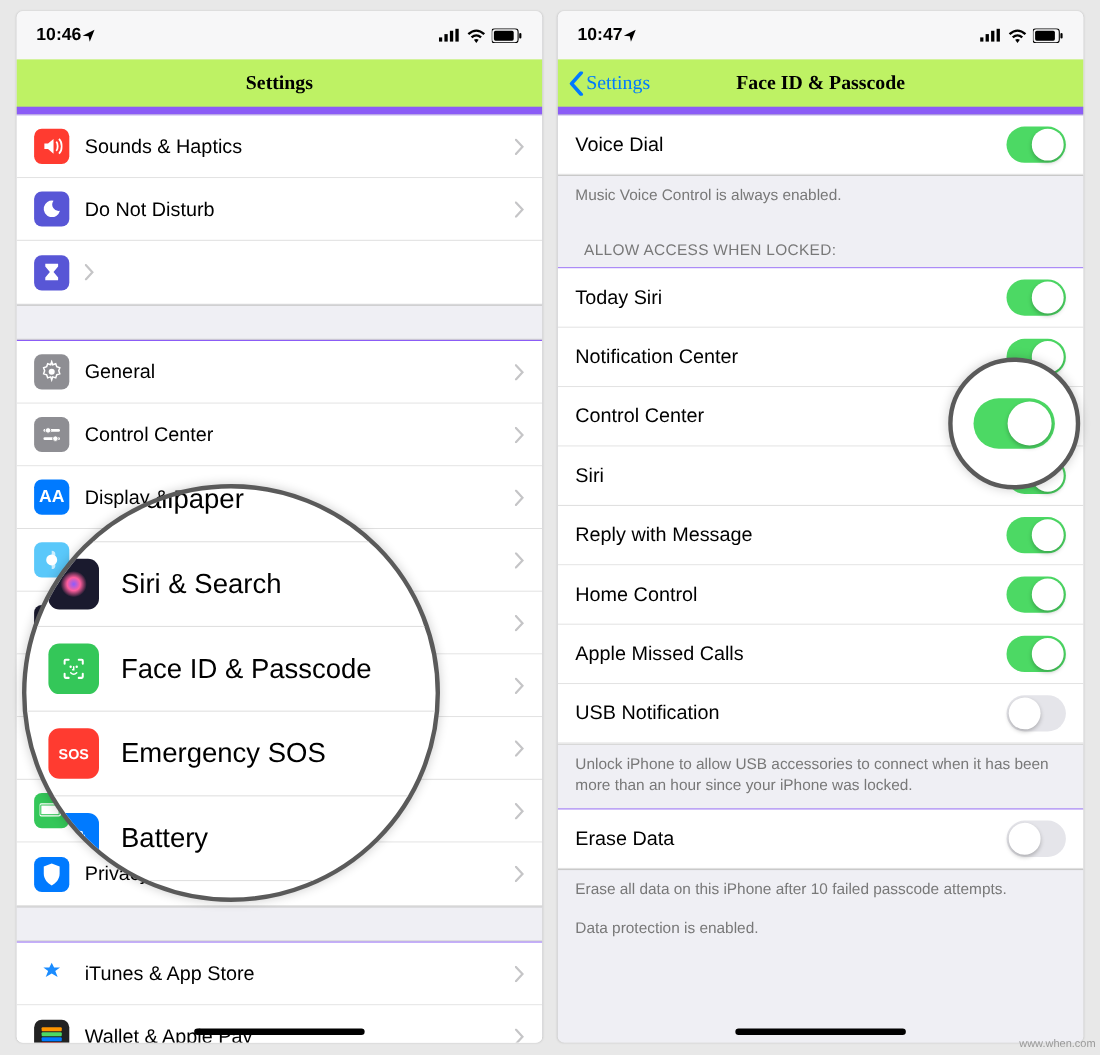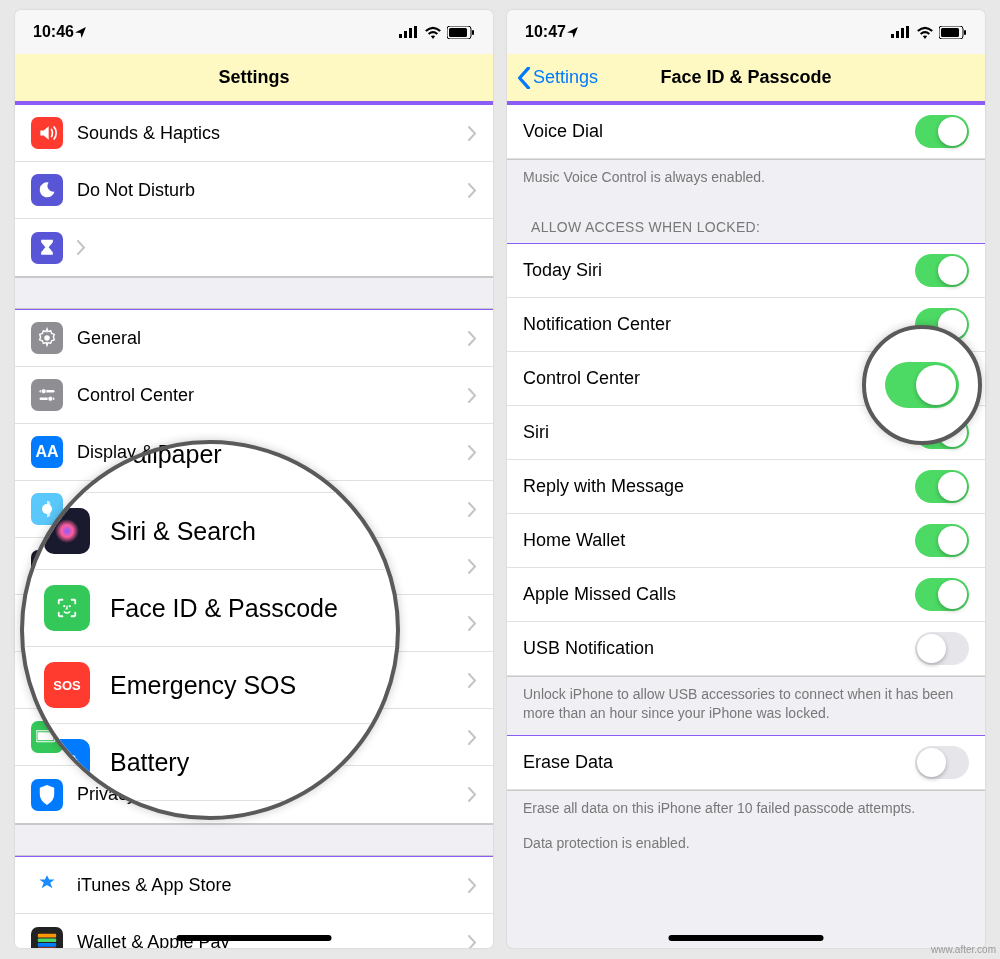--- a/index.html
+++ b/index.html
@@ -31,27 +31,28 @@
   align-items: center;
   justify-content: space-between;
   padding: 0 18px;
   font-size: 16px;
   font-weight: 600;
   color: #000;
 }
 .status-left { display: flex; align-items: center; gap: 0; }
 .status-right { display: flex; align-items: center; gap: 5px; }
 .nav-bar {
-  background: #fef9c3;
-  border-bottom: 3px solid #8b5cf6;
+  background: #bef264;
+  border-bottom: 7px solid #8b5cf6;
   height: 50px;
   display: flex;
   align-items: center;
   position: relative;
   padding: 0 10px;
+  font-family: Liberation Serif, serif;
 }
 .nav-title {
   position: absolute;
   left: 0; right: 0;
   text-align: center;
   font-size: 18px;
   font-weight: 600;
   color: #000;
   pointer-events: none;
 }
@@ -479,21 +480,21 @@
             <div class="toggle-knob"></div>
           </div>
         </div>
         <div class="toggle-row">
           <span class="toggle-label">Reply with Message</span>
           <div class="toggle on">
             <div class="toggle-knob"></div>
           </div>
         </div>
         <div class="toggle-row">
-          <span class="toggle-label">Home Wallet</span>
+          <span class="toggle-label">Home Control</span>
           <div class="toggle on">
             <div class="toggle-knob"></div>
           </div>
         </div>
         <div class="toggle-row">
           <span class="toggle-label">Apple Missed Calls</span>
           <div class="toggle on">
             <div class="toggle-knob"></div>
           </div>
         </div>
@@ -577,13 +578,13 @@
 </div>
 
 <div class="magnifier mag-right">
   <div style="display:flex;align-items:center;justify-content:center;width:100%;height:100%;">
     <div class="toggle on" style="width:74px;height:46px;border-radius:23px">
       <div class="toggle-knob" style="width:40px;height:40px;top:3px;right:3px"></div>
     </div>
   </div>
 </div>
 
-<div class="watermark">www.after.com</div>
+<div class="watermark">www.when.com</div>
 
 </body></html>

